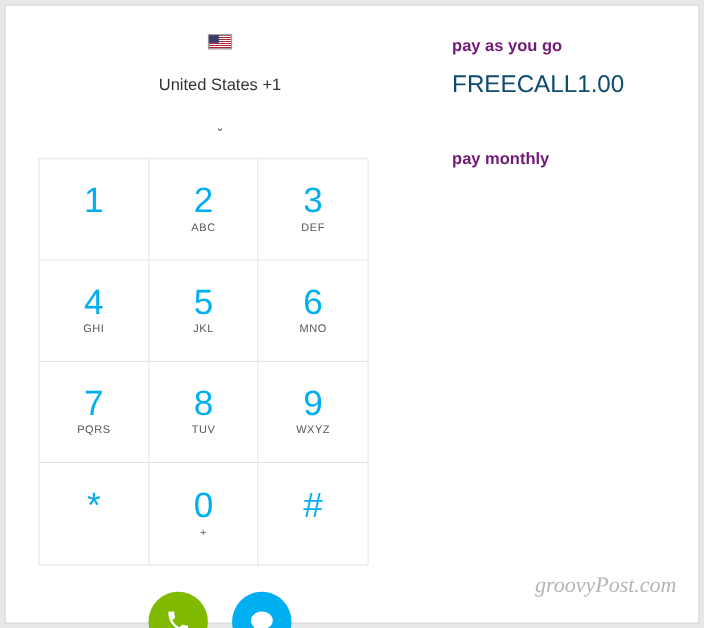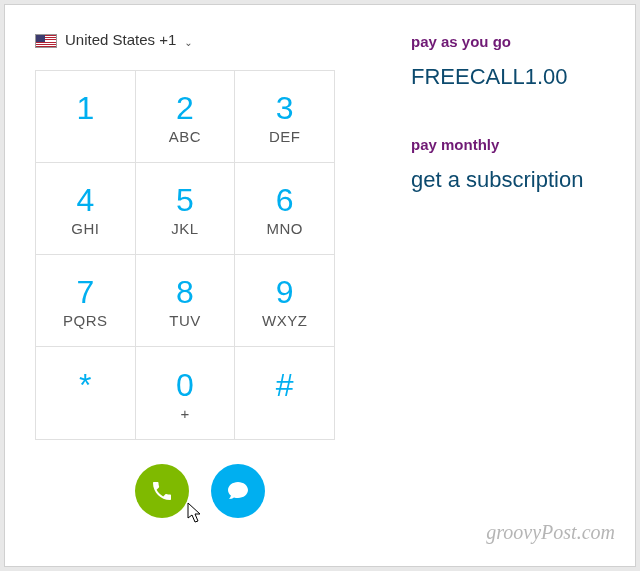--- a/index.html
+++ b/index.html
@@ -17,26 +17,27 @@
       border: 1px solid #d0d0d0;
       position: relative;
       padding: 26px 30px;
       display: flex;
     }
     .left-col {
       width: 330px;
     }
     .country-selector {
       display: flex;
-      align-items: flex-end;
-      gap: 8px;
+      align-items: center;
+      gap: 24px;
       font-size: 15px;
       color: #333;
       cursor: pointer;
       margin-bottom: 22px;
+      flex-direction: column;
     }
     .flag {
       width: 22px;
       height: 14px;
       display: inline-block;
       position: relative;
       background: linear-gradient(to bottom,
         #b22234 0%, #b22234 7.7%, #fff 7.7%, #fff 15.4%,
         #b22234 15.4%, #b22234 23.1%, #fff 23.1%, #fff 30.8%,
         #b22234 30.8%, #b22234 38.5%, #fff 38.5%, #fff 46.2%,
@@ -78,21 +79,21 @@
     }
     .keypad-row:last-child .key { border-bottom: none; }
     .key:last-child { border-right: none; }
     .key-digit {
       font-size: 32px;
       font-weight: 300;
       color: #00aff0;
       line-height: 1;
     }
     .key-letters {
-      font-size: 15px;
+      font-size: 10px;
       color: #555;
       letter-spacing: 0.5px;
       margin-top: 4px;
       height: 13px;
     }
     .action-row {
       display: flex;
       gap: 22px;
       justify-content: center;
       margin-top: 24px;
@@ -232,17 +233,16 @@
           <path fill="#fff" stroke="#000" stroke-width="1" d="M1 1 L1 16 L5 13 L8 20 L11 19 L8 12 L13 12 Z"></path>
         </svg>
     </div>
 
   </div>
 
   <div class="right-col">
     <div class="section-label">pay as you go</div>
     <a class="link-text">FREECALL1.00</a>
     <div class="section-label">pay monthly</div>
-    <a class="link-text">get a subscription</a>
   </div>
 
   <div class="watermark">groovyPost.com</div>
 </div>
 
 </body></html>

